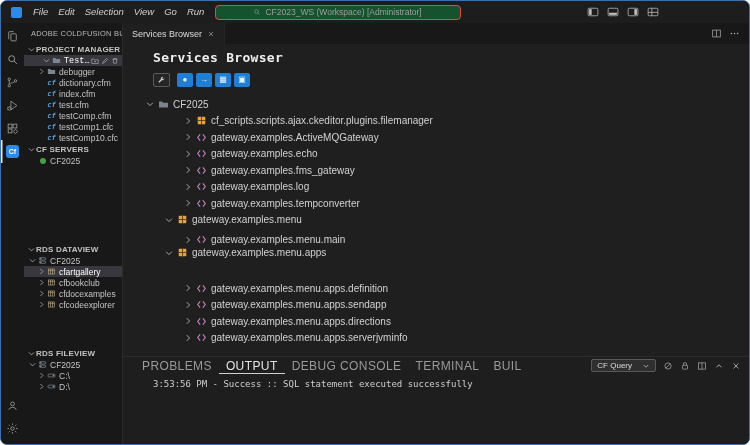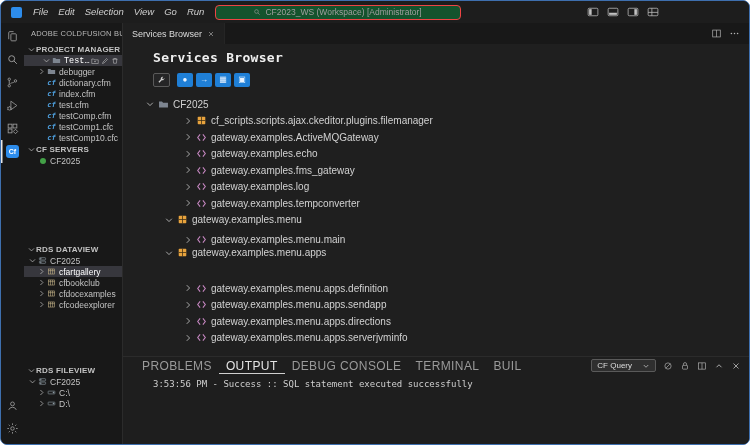--- a/index.html
+++ b/index.html
@@ -33,21 +33,21 @@
   .cf-badge { width:13px; height:13px; border-radius:3px; background:#2d8ceb; color:#fff; font-size:7px; font-weight:bold;
               display:flex; align-items:center; justify-content:center; }
   .ab-spacer { flex:1; }
 
   
   .sidebar { width:99px; flex:none; background:#181818; border-right:1px solid #2b2b2b; overflow:hidden; }
   .sidebar-title { font-size:7.5px; color:#b8b8b8; padding:6px 7px 5px; white-space:nowrap; letter-spacing:.2px; }
   .section-header { display:flex; align-items:center; height:12px; font-size:8px; font-weight:700; color:#c2c2c2;
                     padding-left:3px; letter-spacing:.2px; cursor:pointer; white-space:nowrap; }
   .section-1 { margin-bottom:77px; }
-  .section-2 { margin-bottom:54px; }
+  .section-2 { margin-bottom:37px; }
   .s-chev { width:9px; flex:none; display:flex; color:#bdbdbd; }
   .s-chev svg { width:9px; height:9px; }
   .s-spc { width:9px; flex:none; }
   .srow { display:flex; align-items:center; height:11px; font-size:8.5px; color:#c4c4c4; white-space:nowrap; cursor:pointer; }
   .srow.selected { background:#37373d; color:#fff; }
   .sicon { width:11px; flex:none; display:flex; align-items:center; justify-content:center; margin-right:2px; }
   .sicon svg { width:9px; height:9px; }
   .sicon.cficon { color:#4fa3e3; font:italic 700 7px "DejaVu Sans Mono", monospace; }
   .gdot { width:6px; height:6px; border-radius:50%; background:#43a147; }
   .slabel { overflow:hidden; text-overflow:ellipsis; }

